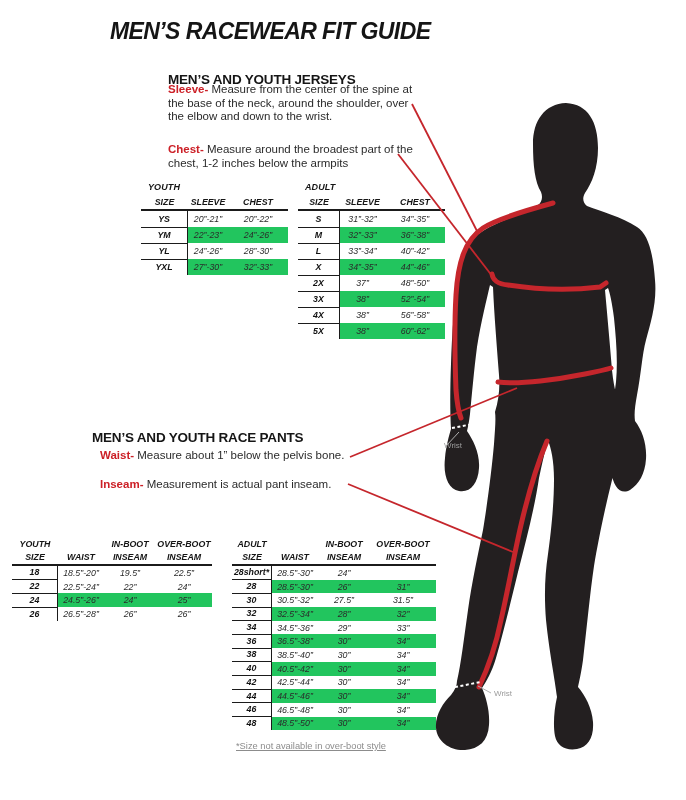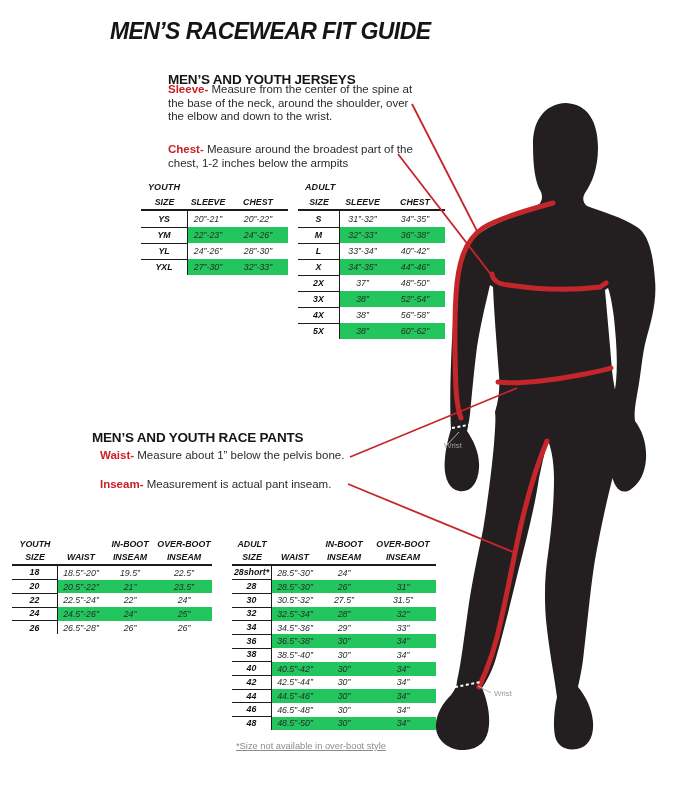--- a/index.html
+++ b/index.html
@@ -169,26 +169,20 @@
     <div class="hcell">
         <span>OVER-BOOT</span>
         <span>INSEAM</span>
       </div>
   </div>
   <div class="row brow">
     <div class="sz">18</div>
     <div class="td">18.5”-20”</div>
     <div class="td">19.5”</div>
     <div class="td">22.5”</div>
-  </div>
-  <div class="row brow alt">
-    <div class="sz">20</div>
-    <div class="td">20.5”-22”</div>
-    <div class="td">21”</div>
-    <div class="td">23.5”</div>
   </div>
   <div class="row brow">
     <div class="sz">22</div>
     <div class="td">22.5”-24”</div>
     <div class="td">22”</div>
     <div class="td">24”</div>
   </div>
   <div class="row brow alt">
     <div class="sz">24</div>
     <div class="td">24.5”-26”</div>

